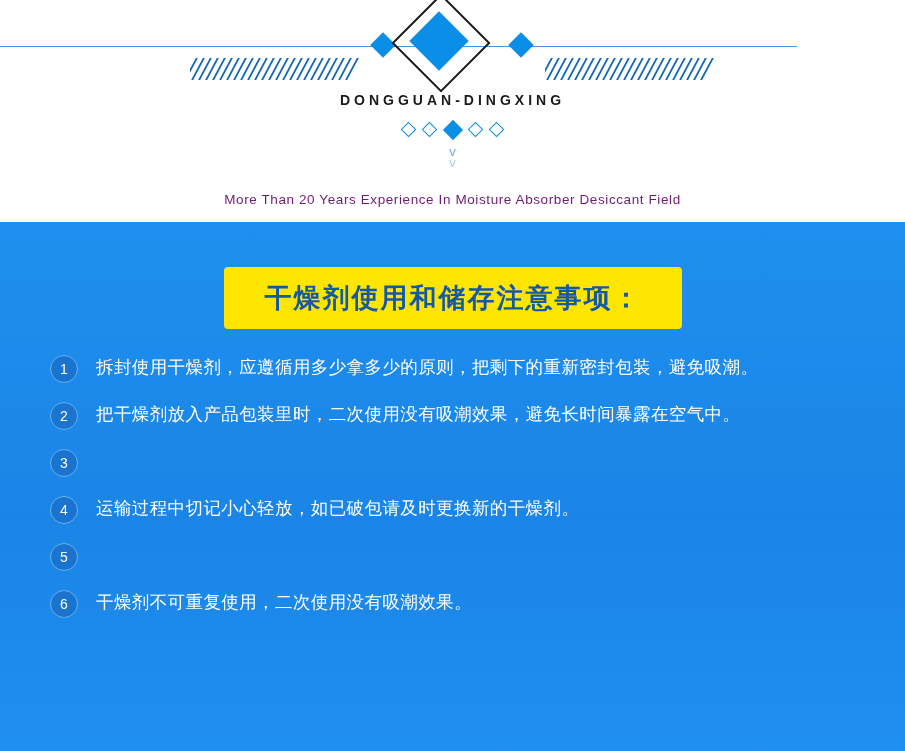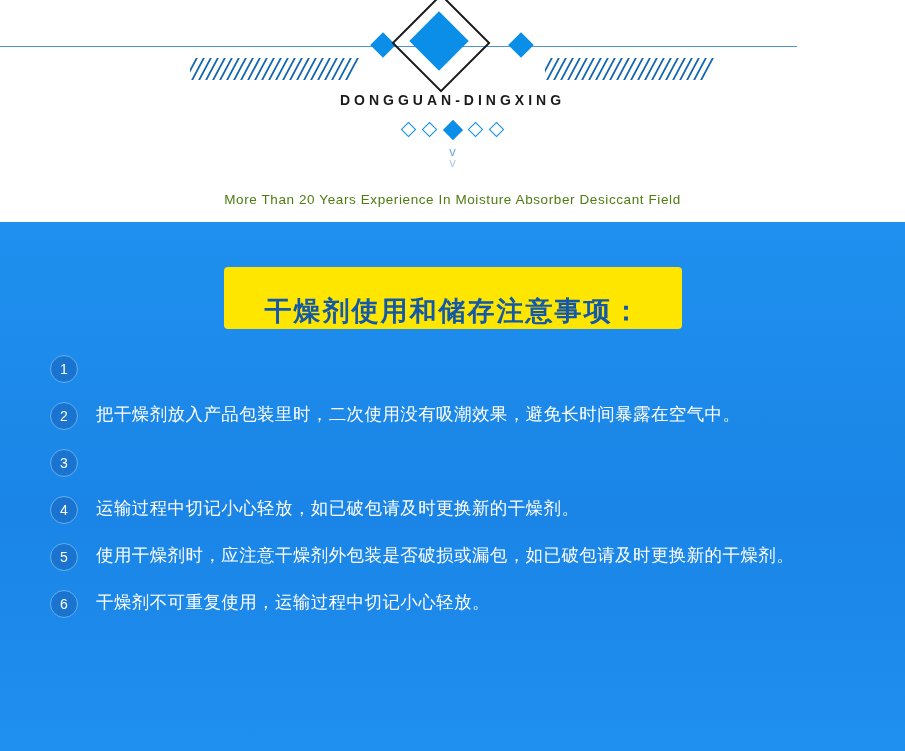--- a/index.html
+++ b/index.html
@@ -143,21 +143,21 @@
   .chevrons span { display: block; }
   .chevrons .c2 { color: #a9cdea; }
 
   .tagline {
     position: absolute;
     top: 192px;
     left: 0;
     width: 905px;
     text-align: center;
     font-size: 13.5px;
-    color: #4d7c0f;
+    color: #701a75;
     letter-spacing: 0.6px;
     font-family: "Liberation Sans", sans-serif;
   }
 
   
   .blue-panel {
     position: relative;
     width: 905px;
     height: 529px;
     background: #1a8bec;
@@ -167,21 +167,21 @@
 
   .title-box {
     position: absolute;
     left: 224px;
     top: 45px;
     width: 458px;
     height: 62px;
     background: #ffe600;
     border-radius: 4px;
     display: flex;
-    align-items: flex-end;
+    align-items: center;
     justify-content: center;
   }
   .title-box .title-text {
     font-size: 27px;
     font-weight: bold;
     color: #1359a8;
     letter-spacing: 2px;
     font-family: "DejaVu Sans", "Liberation Sans", sans-serif;
   }
 
@@ -309,36 +309,36 @@
 
   <div class="blue-panel">
 
     <div class="title-box">
       <span class="title-text">干燥剂使用和储存注意事项：</span>
     </div>
 
     <div class="list" id="notes-list">
         <div class="list-item">
           <div class="bullet">1</div>
+          <div class="item-text">拆封使用干燥剂，应遵循用多少拿多少的原则，把剩下的重新密封包装，避免吸潮。</div>
         </div>
         <div class="list-item">
           <div class="bullet">2</div>
           <div class="item-text">把干燥剂放入产品包装里时，二次使用没有吸潮效果，避免长时间暴露在空气中。</div>
         </div>
         <div class="list-item">
           <div class="bullet">3</div>
         </div>
         <div class="list-item">
           <div class="bullet">4</div>
           <div class="item-text">运输过程中切记小心轻放，如已破包请及时更换新的干燥剂。</div>
         </div>
         <div class="list-item">
           <div class="bullet">5</div>
-          <div class="item-text">使用干燥剂时，应注意干燥剂外包装是否破损或漏包，如已破包请及时更换新的干燥剂。</div>
         </div>
         <div class="list-item">
           <div class="bullet">6</div>
-          <div class="item-text">干燥剂不可重复使用，运输过程中切记小心轻放。</div>
+          <div class="item-text">干燥剂不可重复使用，二次使用没有吸潮效果。</div>
         </div>
       </div>
 
   </div>
 </div>
 
 </body></html>

